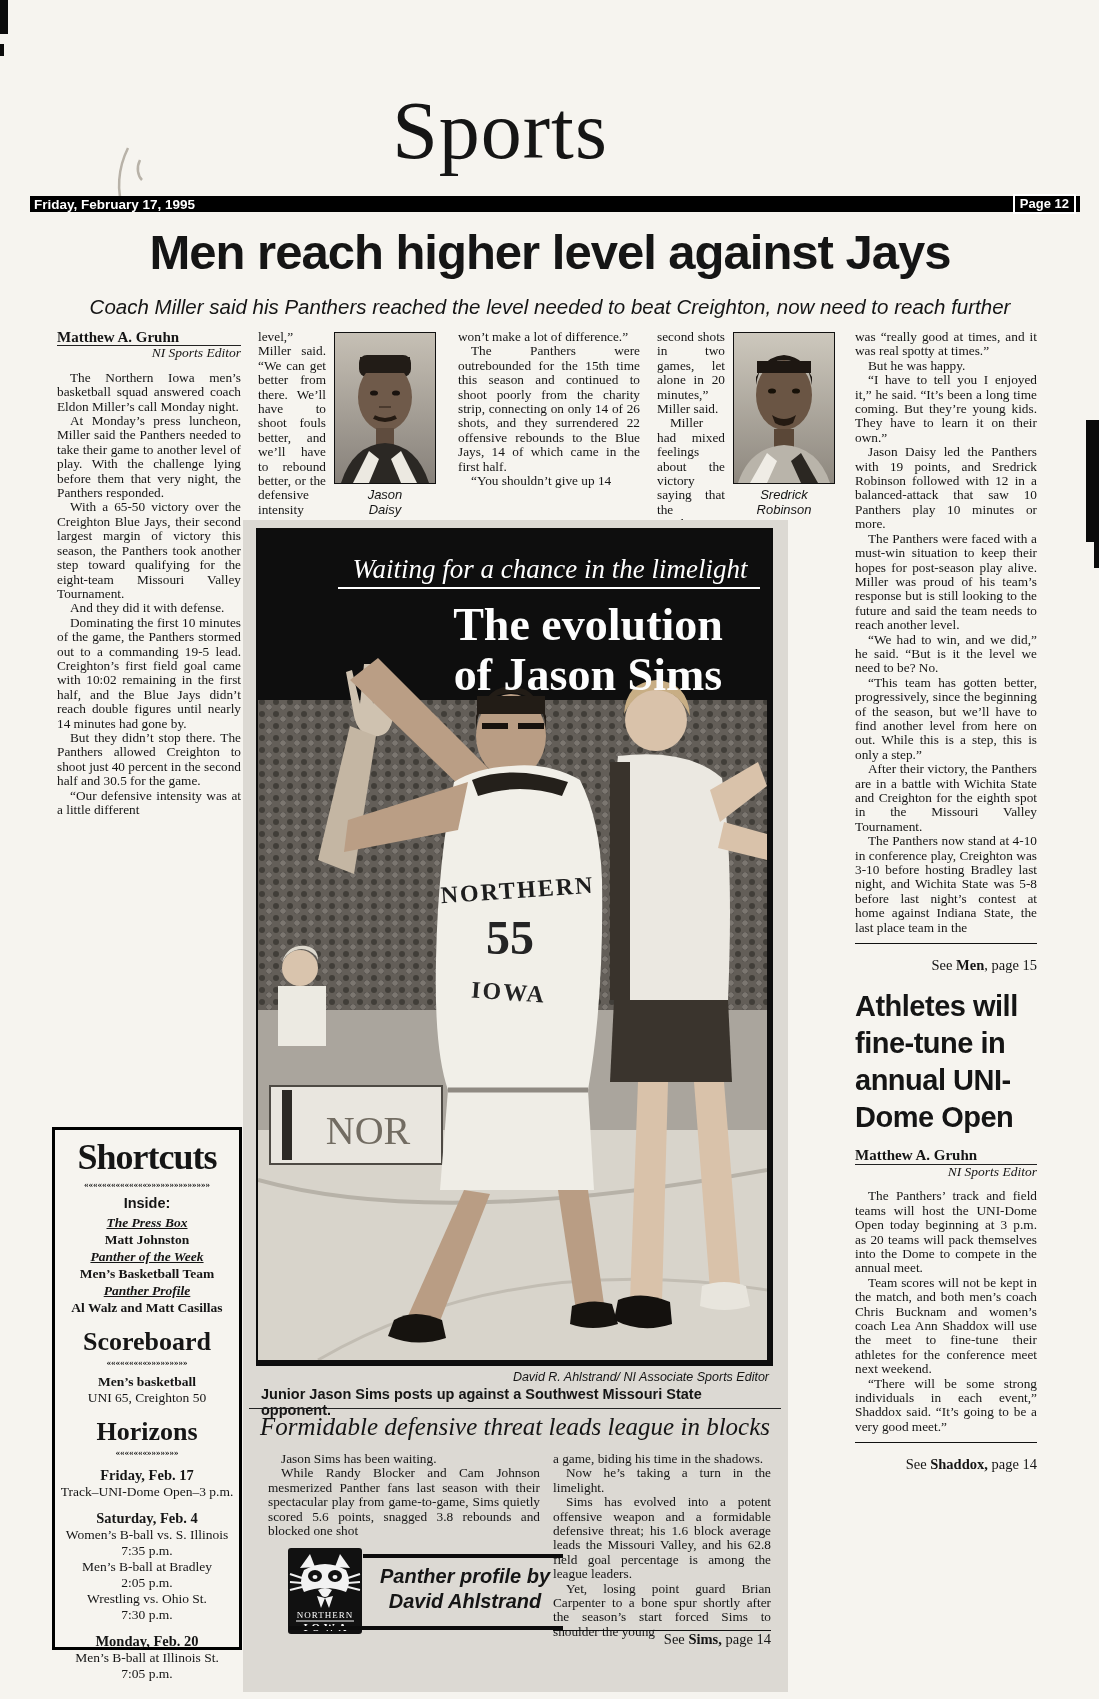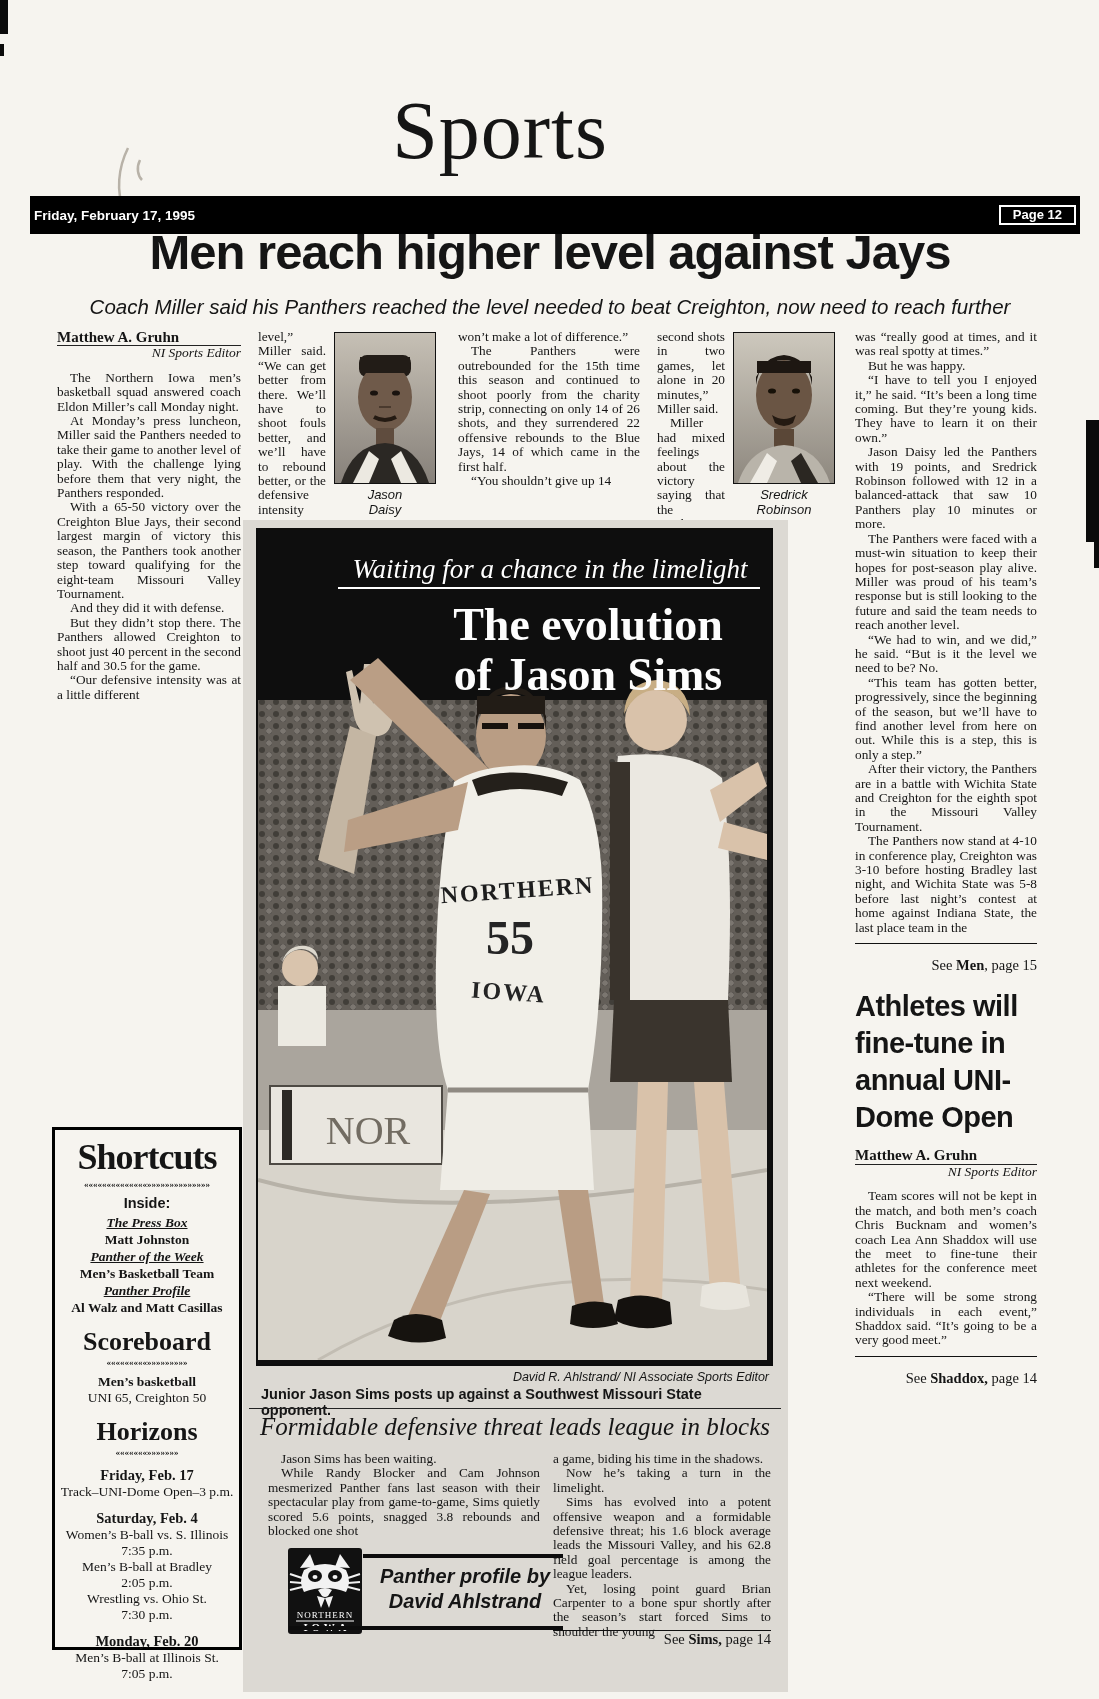--- a/index.html
+++ b/index.html
@@ -1,24 +1,24 @@
 <!DOCTYPE html>
 <html><head>
 <meta charset="utf-8">
 <style>
   html,body{margin:0;padding:0;background:#9a9894;}
   #page{position:relative;width:1099px;height:1699px;background:#f6f4ef;overflow:hidden;
         font-family:"Liberation Serif",serif;color:#151515;}
   
   .masthead{position:absolute;top:84px;left:0;width:1000px;text-align:center;
     font-family:"Liberation Serif",serif;font-size:82px;font-weight:500;letter-spacing:1px;}
-  .datebar{position:absolute;left:30px;top:196px;width:1050px;height:38px;background:#000;
+  .datebar{position:absolute;left:30px;top:196px;width:1050px;height:16px;background:#000;
     color:#fff;font-family:"Liberation Sans",sans-serif;font-weight:bold;font-size:13.5px;
     display:flex;justify-content:space-between;align-items:center;padding:0 4px;box-sizing:border-box;}
-  .pagebox{border:2px solid #fff;padding:0 12px;height:16px;line-height:15px;font-size:13px;}
+  .pagebox{border:2px solid #fff;padding:0 5px;height:16px;line-height:15px;font-size:13px;}
   .h1{position:absolute;top:224px;left:40px;width:1020px;text-align:center;
     font-family:"Liberation Sans",sans-serif;font-weight:bold;font-size:49px;letter-spacing:-1px;}
   .subhead{position:absolute;top:295px;left:40px;width:1020px;text-align:center;
     font-family:"Liberation Sans",sans-serif;font-style:italic;font-size:20.5px;}
   
   .col{position:absolute;top:330px;font-size:13.3px;line-height:14.4px;text-align:justify;}
   .col p{margin:0;text-indent:13px;}
   .col p.cont{text-indent:0;}
   #col1{left:57px;width:184px;}
   #col2{left:258px;width:180px;}
@@ -93,20 +93,21 @@
   <div class="h1">Men reach higher level against Jays</div>
   <div class="subhead">Coach Miller said his Panthers reached the level needed to beat Creighton, now need to reach further</div>
 
   <div id="col1" class="col">
     <div class="byline">Matthew A. Gruhn</div>
     <div class="byline-title">NI Sports Editor</div>
     <p>The Northern Iowa men’s basketball squad answered coach Eldon Miller’s call Monday night.</p>
     <p>At Monday’s press luncheon, Miller said the Panthers needed to take their game to another level of play. With the challenge lying before them that very night, the Panthers responded.</p>
     <p>With a 65-50 victory over the Creighton Blue Jays, their second largest margin of victory this season, the Panthers took another step toward qualifying for the eight-team Missouri Valley Tournament.</p>
     <p>And they did it with defense.</p>
+    <p>Dominating the first 10 minutes of the game, the Panthers stormed out to a commanding 19-5 lead. Creighton’s first field goal came with 10:02 remaining in the first half, and the Blue Jays didn’t reach double figures until nearly 14 minutes had gone by.</p>
     <p>But they didn’t stop there. The Panthers allowed Creighton to shoot just 40 percent in the second half and 30.5 for the game.</p>
     <p>“Our defensive intensity was at a little different</p>
   </div>
 
   <div id="col2" class="col">
     <div class="fig">
       <svg class="headshot" viewBox="0 0 100 150">
         <defs>
             <linearGradient id="hs1" x1="0" y1="0" x2="0" y2="1">
           <stop offset="0" stop-color="#c6c0b5"></stop>
@@ -176,20 +177,21 @@
     <p>The Panthers now stand at 4-10 in conference play, Creighton was 3-10 before hosting Bradley last night, and Wichita State was 5-8 before last night’s contest at home against Indiana State, the last place team in the</p>
     <div class="jump"><span>See </span><b>Men</b><span>, page 15</span></div>
     <div class="h2-stack">
       <div>Athletes will</div>
       <div>fine-tune in</div>
       <div>annual UNI-</div>
       <div>Dome Open</div>
     </div>
     <div class="byline">Matthew A. Gruhn</div>
     <div class="byline-title">NI Sports Editor</div>
+    <p>The Panthers’ track and field teams will host the UNI-Dome Open today beginning at 3 p.m. as 20 teams will pack themselves into the Dome to compete in the annual meet.</p>
     <p>Team scores will not be kept in the match, and both men’s coach Chris Bucknam and women’s coach Lea Ann Shaddox will use the meet to fine-tune their athletes for the conference meet next weekend.</p>
     <p>“There will be some strong individuals in each event,” Shaddox said. “It’s going to be a very good meet.”</p>
     <div class="jump"><span>See </span><b>Shaddox,</b><span> page 14</span></div>
   </div>
 
   <div id="panel">
     <div id="photo-frame">
       <svg viewBox="0 0 509 830" width="509" height="830">
         <defs>
           <pattern id="crowd" width="14" height="12" patternUnits="userSpaceOnUse">

